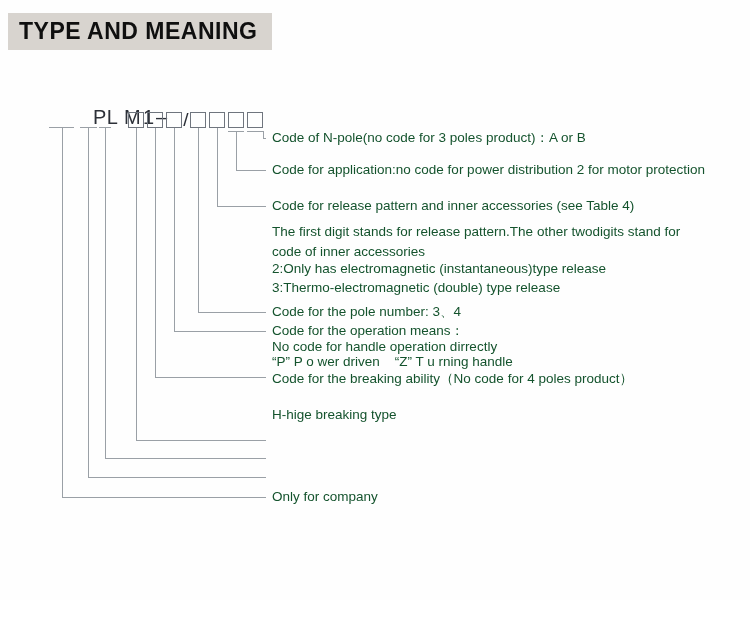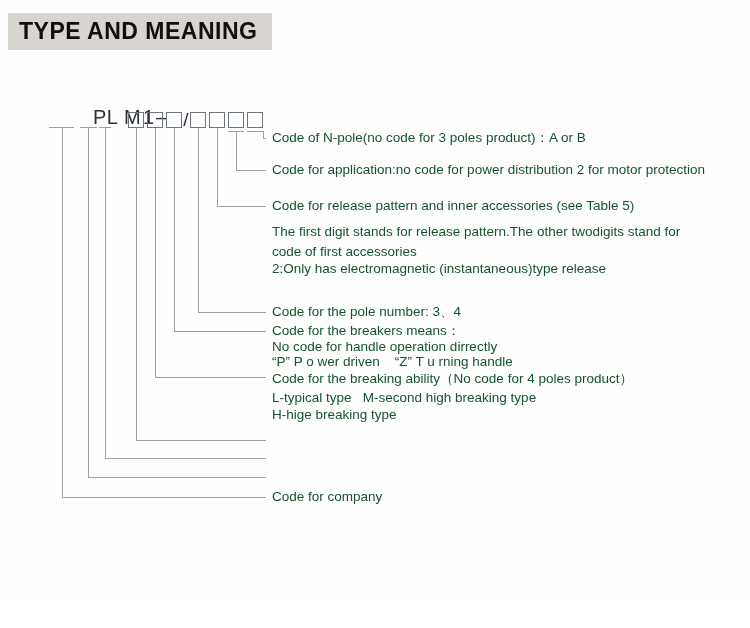--- a/index.html
+++ b/index.html
@@ -75,26 +75,26 @@
           <div class="digit-box"></div>
           <div class="digit-box"></div>
           <div class="digit-box"></div>
           <div class="digit-box"></div>
         </div>
     </div>
   </div>
 
   <div class="note" style="top:129px">Code of N-pole(no code for 3 poles product)：A or B</div>
   <div class="note" style="top:161px">Code for application:no code for power distribution 2 for motor protection</div>
-  <div class="note" style="top:197px">Code for release pattern and inner accessories (see Table 5)</div>
+  <div class="note" style="top:197px">Code for release pattern and inner accessories (see Table 4)</div>
   <div class="note" style="top:223px">The first digit stands for release pattern.The other twodigits stand for</div>
-  <div class="note" style="top:243px">code of first accessories</div>
+  <div class="note" style="top:243px">code of inner accessories</div>
   <div class="note" style="top:260px">2:Only has electromagnetic (instantaneous)type release</div>
+  <div class="note" style="top:279px">3:Thermo-electromagnetic (double) type release</div>
   <div class="note" style="top:303px">Code for the pole number: 3、4</div>
-  <div class="note" style="top:322px">Code for the breakers means：</div>
+  <div class="note" style="top:322px">Code for the operation means：</div>
   <div class="note" style="top:338px">No code for handle operation dirrectly</div>
   <div class="note" style="top:353px">“P” P o wer driven    “Z” T u rning handle</div>
   <div class="note" style="top:370px">Code for the breaking ability（No code for 4 poles product）</div>
-  <div class="note" style="top:389px">L-typical type   M-second high breaking type</div>
   <div class="note" style="top:406px">H-hige breaking type</div>
-  <div class="note" style="top:488px">Code for company</div>
+  <div class="note" style="top:488px">Only for company</div>
 
 </div>
 
 </body></html>

